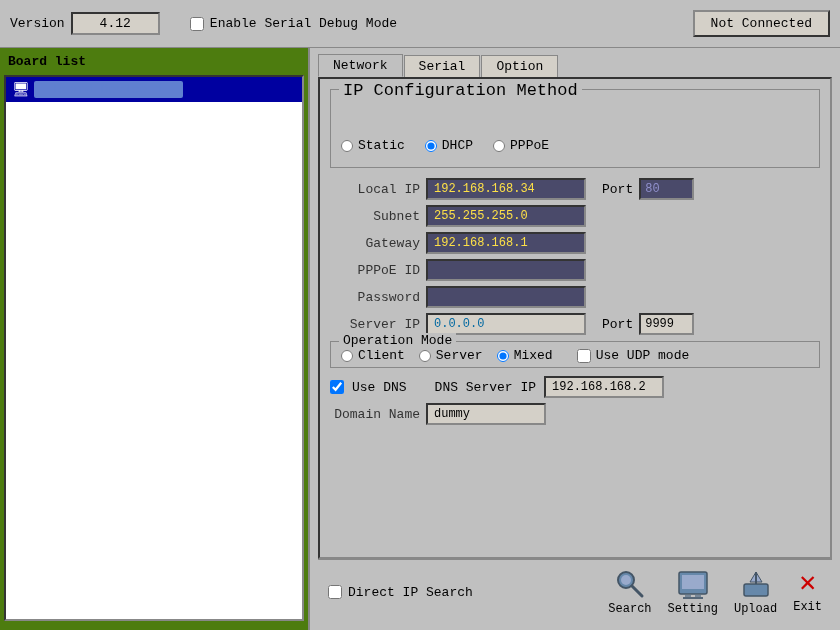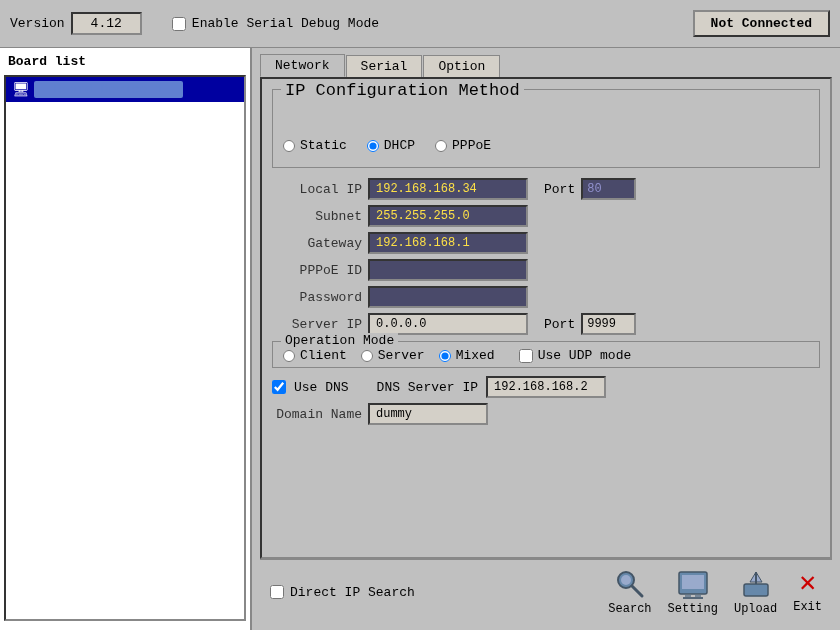--- a/index.html
+++ b/index.html
@@ -21,21 +21,21 @@
       height: 48px;
       border-bottom: 1px solid #888;
     }
     #version-label {
       margin-right: 6px;
       font-size: 13px;
     }
     #version-box {
       border: 2px inset #888;
       background: #d4d0c8;
-      padding: 2px 18px;
+      padding: 2px 27px;
       font-size: 13px;
       margin-right: 30px;
       font-family: Liberation Mono, monospace;
     }
     #debug-mode-area {
       display: flex;
       align-items: center;
       flex: 1;
       gap: 6px;
       font-size: 13px;
@@ -45,33 +45,32 @@
       height: 14px;
     }
     #not-connected-btn {
       margin-left: auto;
       border: 2px outset #888;
       background: #d4d0c8;
       padding: 4px 16px;
       font-size: 13px;
       font-family: 'Courier New', Courier, monospace;
       cursor: pointer;
-      font-weight: bold;
     }
 
     
     #main-area {
       display: flex;
       height: calc(630px - 48px);
     }
 
     
     #sidebar {
-      width: 252px;
-      background: #ffffff;
+      width: 310px;
+      background: #4d7c0f;
       border-right: 2px solid #888;
       padding: 4px;
     }
     #board-list-label {
       font-size: 13px;
       font-weight: bold;
       margin-bottom: 4px;
       padding: 2px 4px;
     }
     #board-list-items {
@@ -411,21 +410,21 @@
           <input type="text" class="field-input empty" style="">
         </div>
 
         <div class="field-row">
           <span class="field-label">Password</span>
           <input type="password" class="field-input empty" style="">
         </div>
 
         <div class="field-row">
           <span class="field-label">Server IP</span>
-          <input type="text" class="field-input" style="background: rgb(212, 208, 200); color: #000000;" value="0.0.0.0">
+          <input type="text" class="field-input" style="background: rgb(212, 208, 200); color: #0369a1;" value="0.0.0.0">
           <span class="port-label">Port</span>
           <input type="text" class="port-input" style="background: rgb(212, 208, 200); color: #000000;" value="9999">
         </div>
 
       </div>
 
       <div class="operation-group">
         <span class="operation-group-label">Operation Mode</span>
         <div class="op-radio-row">
           <label class="radio-item">

